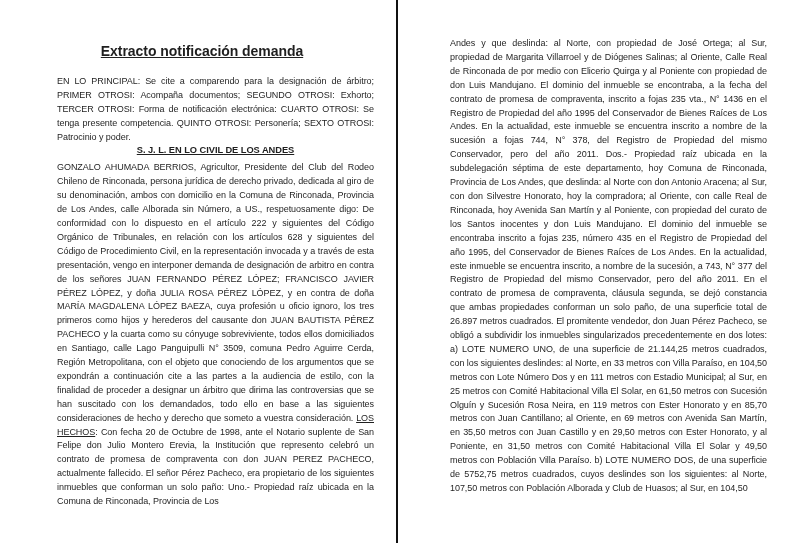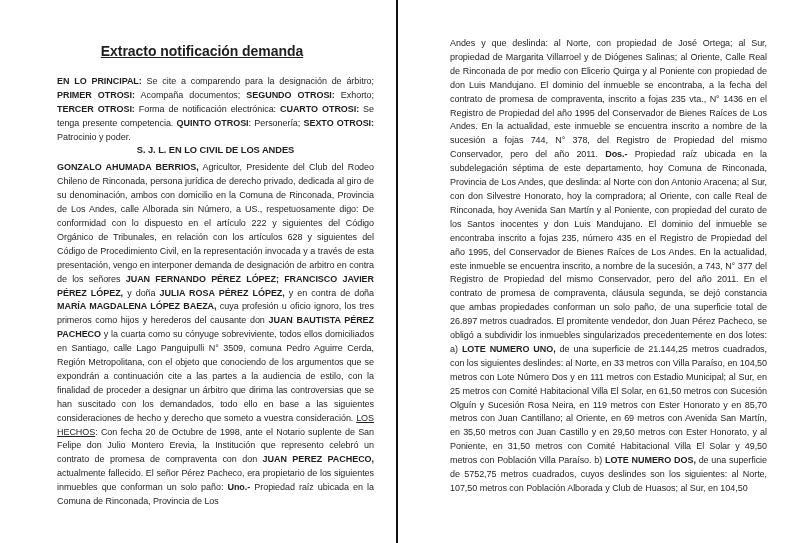--- a/index.html
+++ b/index.html
@@ -44,29 +44,30 @@
   }
   .intro {
     margin: 16px 0 0 0;
   }
   .court-heading {
     margin: 0;
     font-size: 9.3px;
     font-weight: bold;
     text-align: center;
     line-height: 13.9px;
+    text-decoration: underline;
   }
   .body-para {
     margin: 3px 0 7px 0;
   }
   .body-para.right-body {
     margin: 0;
   }
   p { padding: 0; }
-  .b { font-weight: bold; }
+  .b { font-weight: normal; }
   .u { text-decoration: underline; }
 </style>
 </head>
 <body>
 
 <div class="page-col left">
   <h1 class="doc-title">Extracto notificación demanda</h1>
   <p class="intro"><span class="b">EN LO PRINCIPAL:</span><span> Se cite a comparendo para la designación de árbitro; </span><span class="b">PRIMER OTROSI:</span><span> Acompaña documentos; </span><span class="b">SEGUNDO OTROSI:</span><span> Exhorto; </span><span class="b">TERCER OTROSI:</span><span> Forma de notificación electrónica: </span><span class="b">CUARTO OTROSI:</span><span> Se tenga presente competencia. </span><span class="b">QUINTO OTROSI</span><span>: Personería; </span><span class="b">SEXTO OTROSI:</span><span> Patrocinio y poder.</span></p>
   <h2 class="court-heading">S. J. L. EN LO CIVIL DE LOS ANDES</h2>
   <p class="body-para"><span class="b">GONZALO AHUMADA BERRIOS,</span><span> Agricultor, Presidente del Club del Rodeo Chileno de Rinconada, persona jurídica de derecho privado, dedicada al giro de su denominación, ambos con domicilio en la Comuna de Rinconada, Provincia de Los Andes, calle Alborada sin Número, a US., respetuosamente digo: De conformidad con lo dispuesto en el artículo 222 y siguientes del Código Orgánico de Tribunales, en relación con los artículos 628 y siguientes del Código de Procedimiento Civil, en la representación invocada y a través de esta presentación, vengo en interponer demanda de designación de arbitro en contra de los señores </span><span class="b">JUAN FERNANDO PÉREZ LÓPEZ; FRANCISCO JAVIER PÉREZ LÓPEZ,</span><span> y doña </span><span class="b">JULIA ROSA PÉREZ LÓPEZ,</span><span> y en contra de doña </span><span class="b">MARÍA MAGDALENA LÓPEZ BAEZA,</span><span> cuya profesión u oficio ignoro, los tres primeros como hijos y herederos del causante don </span><span class="b">JUAN BAUTISTA PÉREZ PACHECO</span><span> y la cuarta como su cónyuge sobreviviente, todos ellos domiciliados en Santiago, calle Lago Panguipulli N° 3509, comuna Pedro Aguirre Cerda, Región Metropolitana, con el objeto que conociendo de los argumentos que se expondrán a continuación cite a las partes a la audiencia de estilo, con la finalidad de proceder a designar un árbitro que dirima las controversias que se han suscitado con los demandados, todo ello en base a las siguientes consideraciones de hecho y derecho que someto a vuestra consideración. </span><span class="u">LOS HECHOS</span><span>: Con fecha 20 de Octubre de 1998, ante el Notario suplente de San Felipe don Julio Montero Erevia, la Institución que represento celebró un contrato de promesa de compraventa con don </span><span class="b">JUAN PEREZ PACHECO,</span><span> actualmente fallecido. El señor Pérez Pacheco, era propietario de los siguientes inmuebles que conforman un solo paño: </span><span class="b">Uno.-</span><span> Propiedad raíz ubicada en la Comuna de Rinconada, Provincia de Los</span></p>

